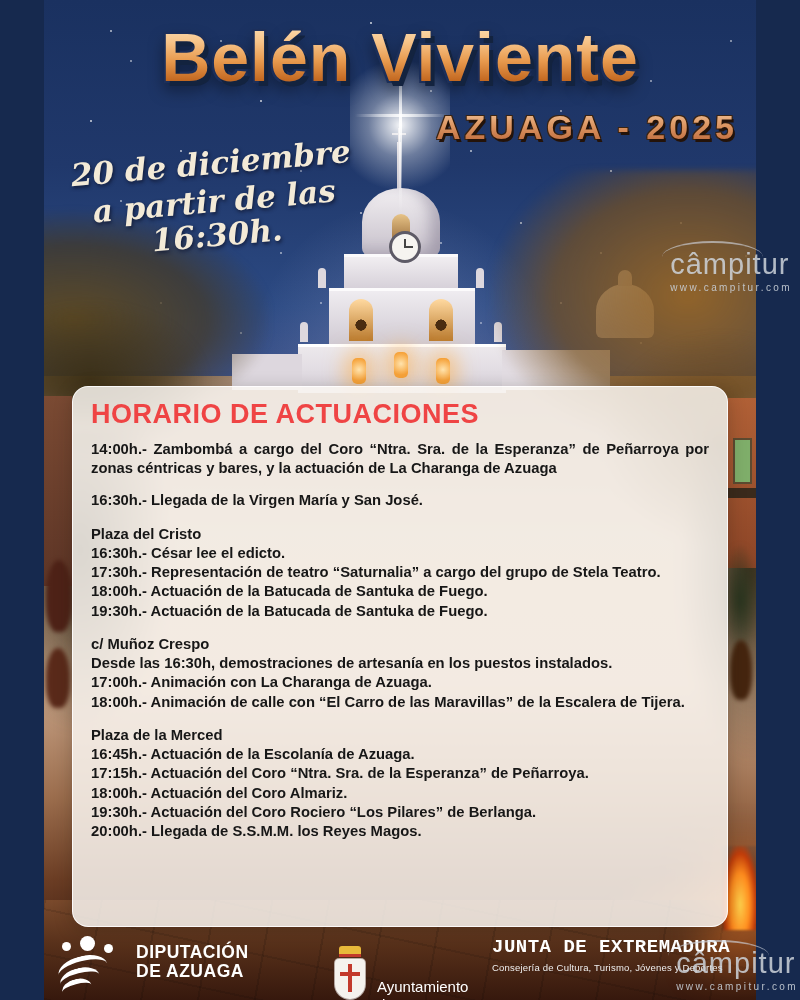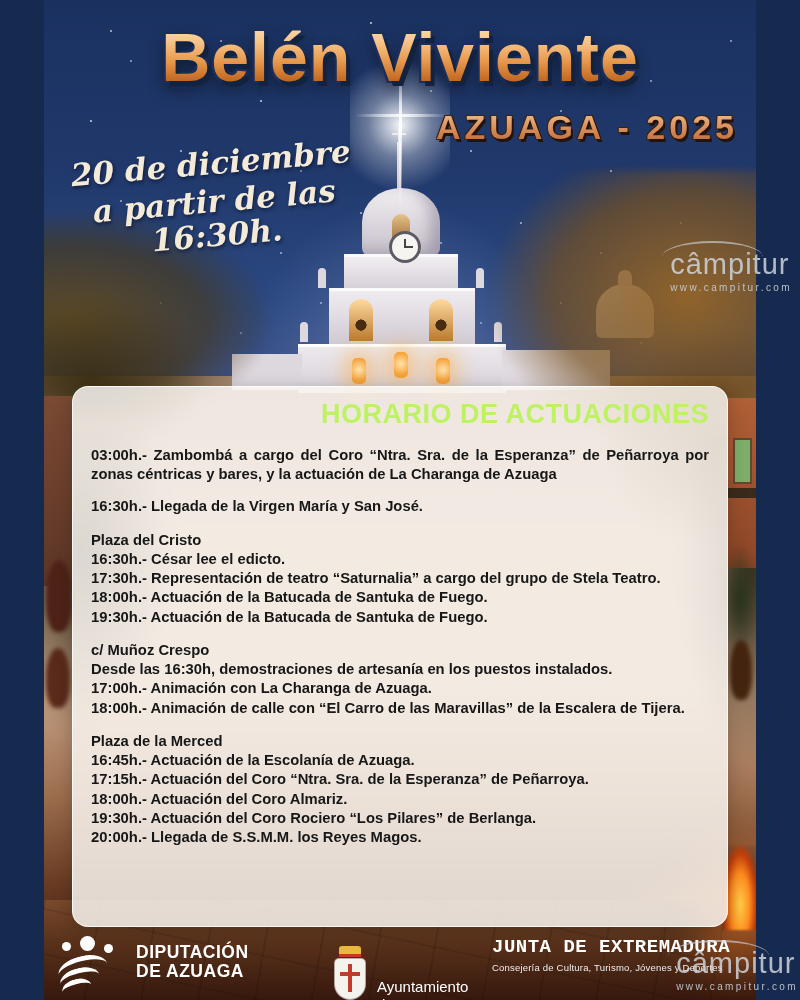--- a/index.html
+++ b/index.html
@@ -134,22 +134,22 @@
     -webkit-background-clip:text;background-clip:text;color:transparent;}
   .date-block{position:absolute;left:46px;top:146px;width:336px;text-align:center;z-index:30;
     transform:rotate(-5deg);font-family:"DejaVu Serif",serif;font-style:italic;font-weight:bold;
     color:#f3ead7;text-shadow:1px 2px 4px rgba(15,22,48,.85);}
   .date-l1{font-size:31px;line-height:1.1;}
   .date-l2{font-size:31px;line-height:1.1;margin-top:4px;}
   
   .panel{position:absolute;left:72px;top:386px;width:656px;height:541px;box-sizing:border-box;z-index:20;
     background:rgba(251,248,243,.84);border:1px solid rgba(255,255,255,.85);border-radius:16px;
     padding:10px 18px 10px;box-shadow:0 4px 18px rgba(30,20,10,.28);}
-  .panel-heading{font-size:27px;font-weight:800;color:#bef264;text-align:right;
-    margin:2px 0 16px;letter-spacing:.5px;}
+  .panel-heading{font-size:27px;font-weight:800;color:#ef4444;text-align:left;
+    margin:2px 0 10px;letter-spacing:.5px;}
   .sched-item,.sec-title{font-size:14.8px;font-weight:700;color:#171717;line-height:1.3;
     margin:0;text-align:justify;}
   .sec-title{text-align:left;}
   .sec{margin-top:14px;}
   .sec-intro .sched-item{margin-bottom:13px;}
   .sec-intro .sched-item:last-child{margin-bottom:0;}
   
   .footer{position:absolute;left:44px;right:44px;bottom:0;height:76px;z-index:45;color:#fff;}
   .dip{position:absolute;left:14px;top:12px;display:flex;align-items:center;gap:12px;}
   .dip-mark{width:66px;height:52px;position:relative;}
@@ -245,21 +245,21 @@
 </div>
 <div class="date-block">
   <div class="date-l1">20 de diciembre</div>
   <div class="date-l2">a partir de las 16:30h.</div>
 </div>
 
 <div class="panel">
   <div class="panel-heading">HORARIO DE ACTUACIONES</div>
 
   <div class="sec sec-intro" style="margin-top:0;">
-    <p class="sched-item">03:00h.- Zambombá a cargo del Coro “Ntra. Sra. de la Esperanza” de Peñarroya por zonas céntricas y bares, y la actuación de La Charanga de Azuaga</p>
+    <p class="sched-item">14:00h.- Zambombá a cargo del Coro “Ntra. Sra. de la Esperanza” de Peñarroya por zonas céntricas y bares, y la actuación de La Charanga de Azuaga</p>
     <p class="sched-item">16:30h.- Llegada de la Virgen María y San José.</p>
   </div>
 
   <div class="sec">
     <p class="sec-title">Plaza del Cristo</p>
     <p class="sched-item">16:30h.- César lee el edicto.</p>
     <p class="sched-item">17:30h.- Representación de teatro “Saturnalia” a cargo del grupo de Stela Teatro.</p>
     <p class="sched-item">18:00h.- Actuación de la Batucada de Santuka de Fuego.</p>
     <p class="sched-item">19:30h.- Actuación de la Batucada de Santuka de Fuego.</p>
   </div>

